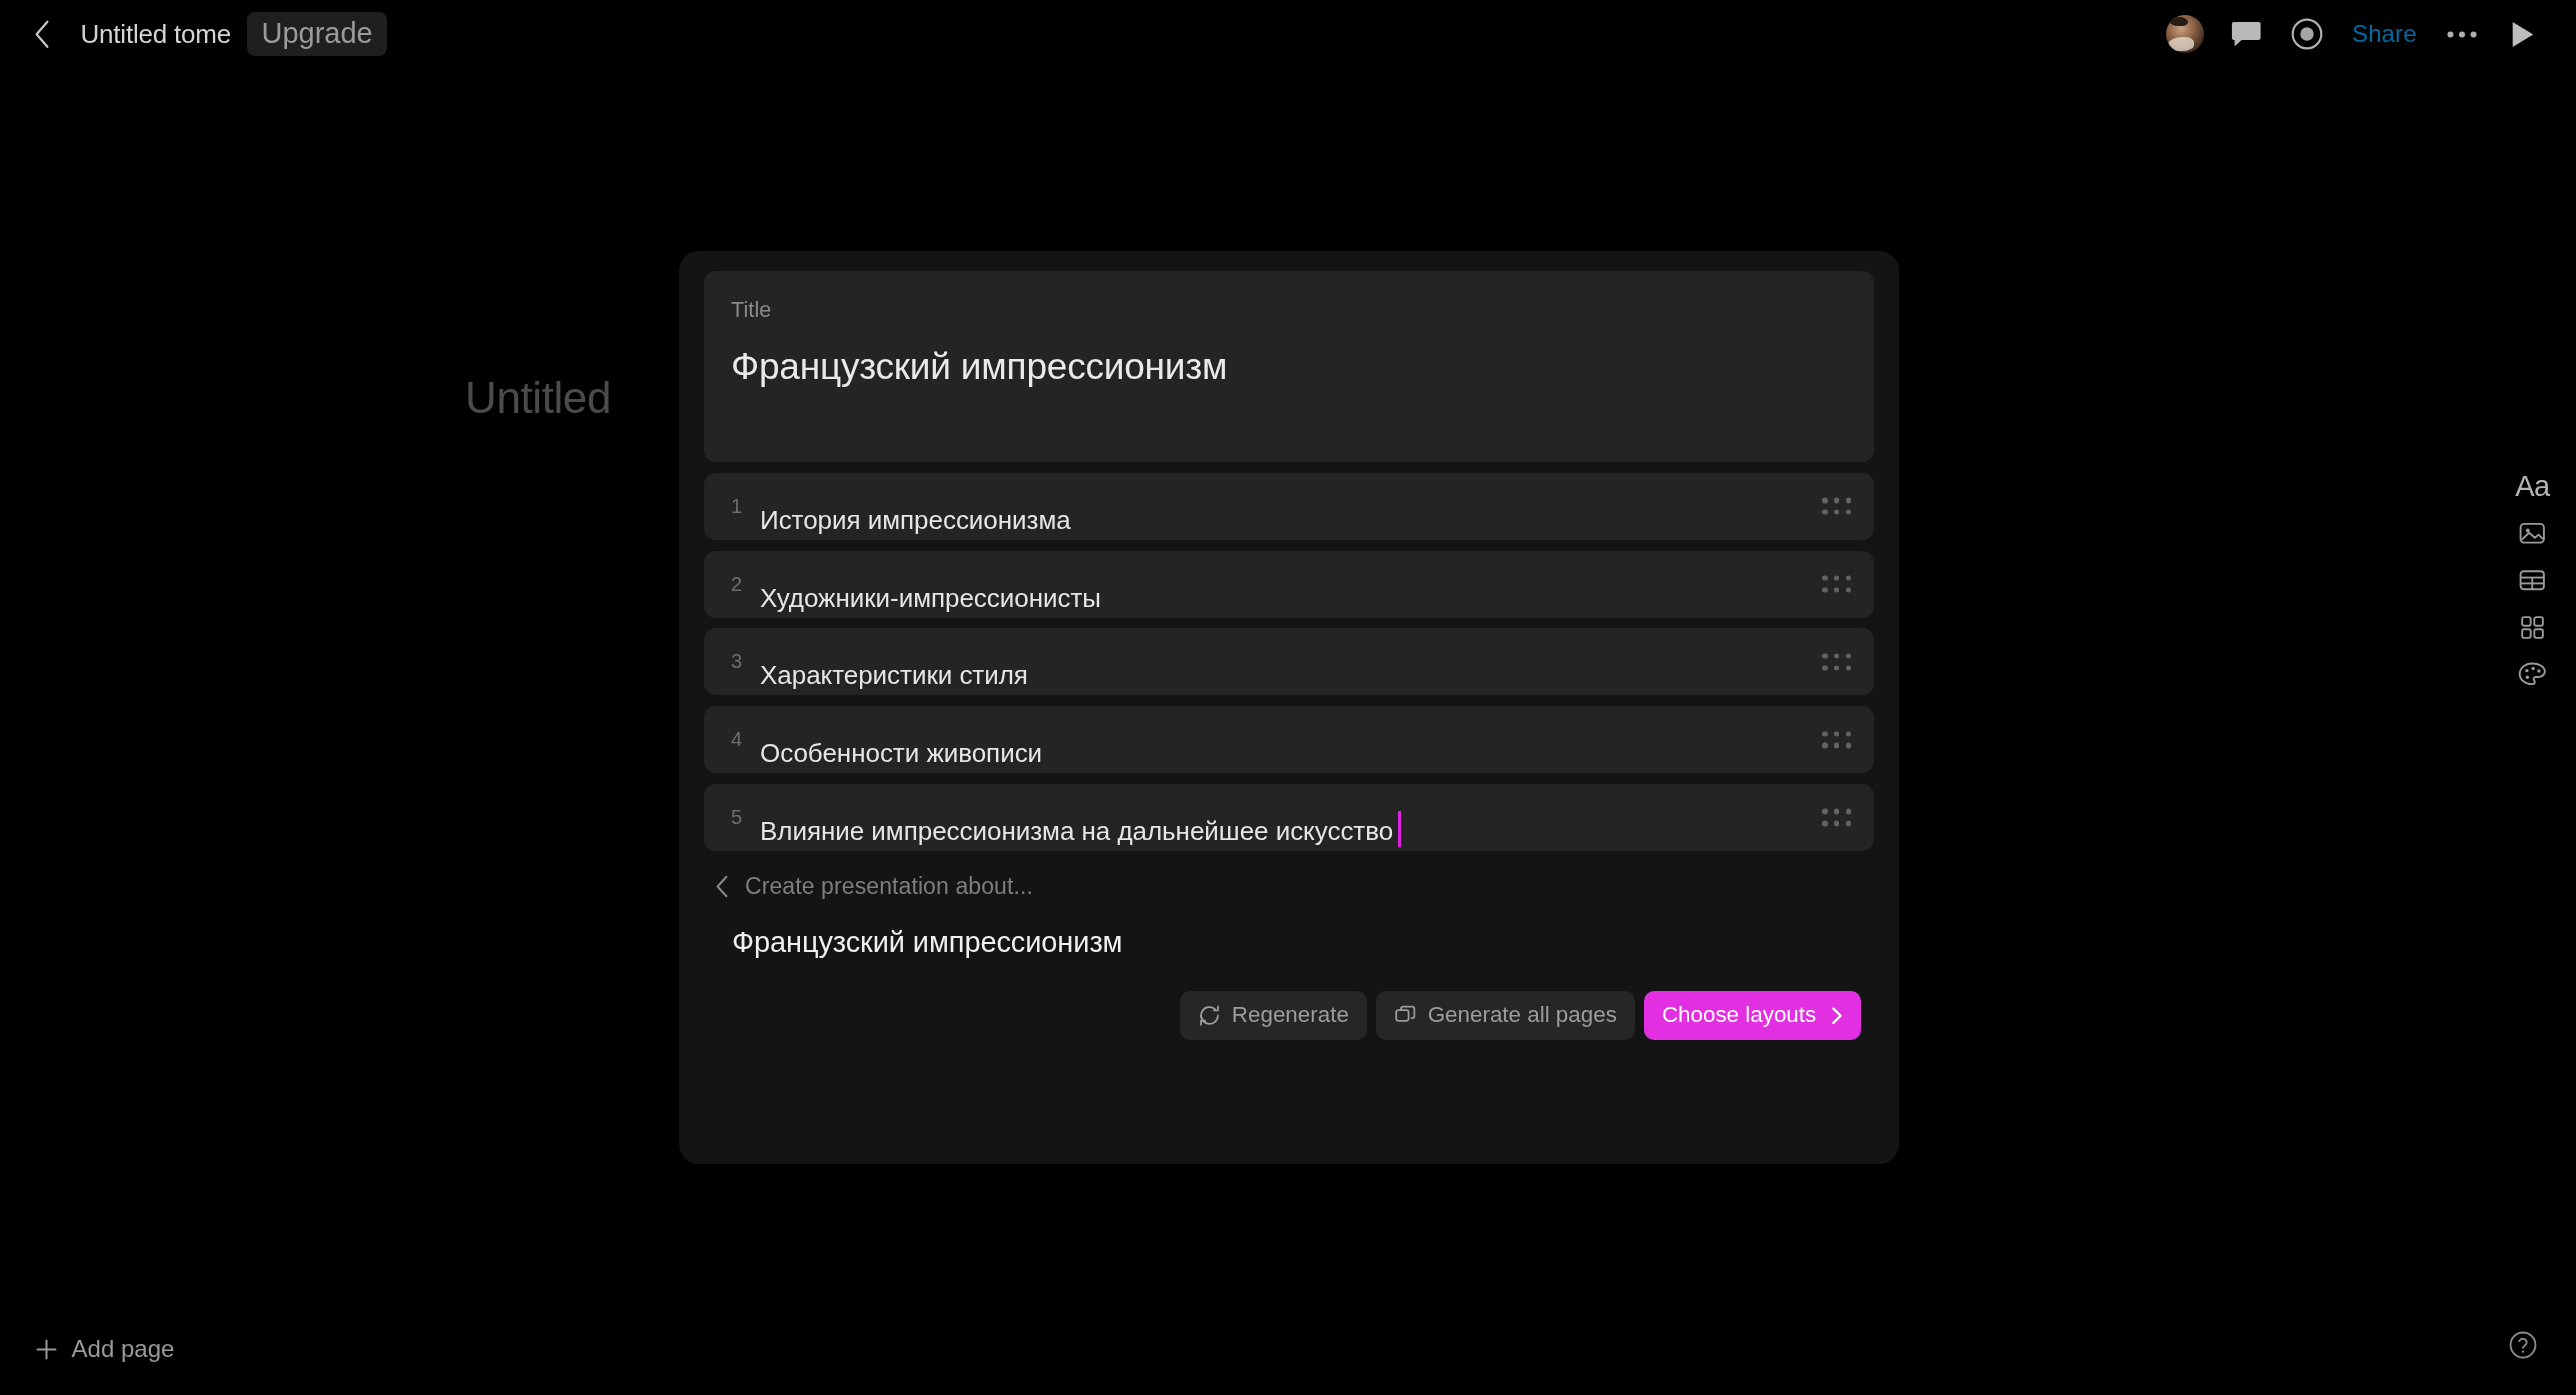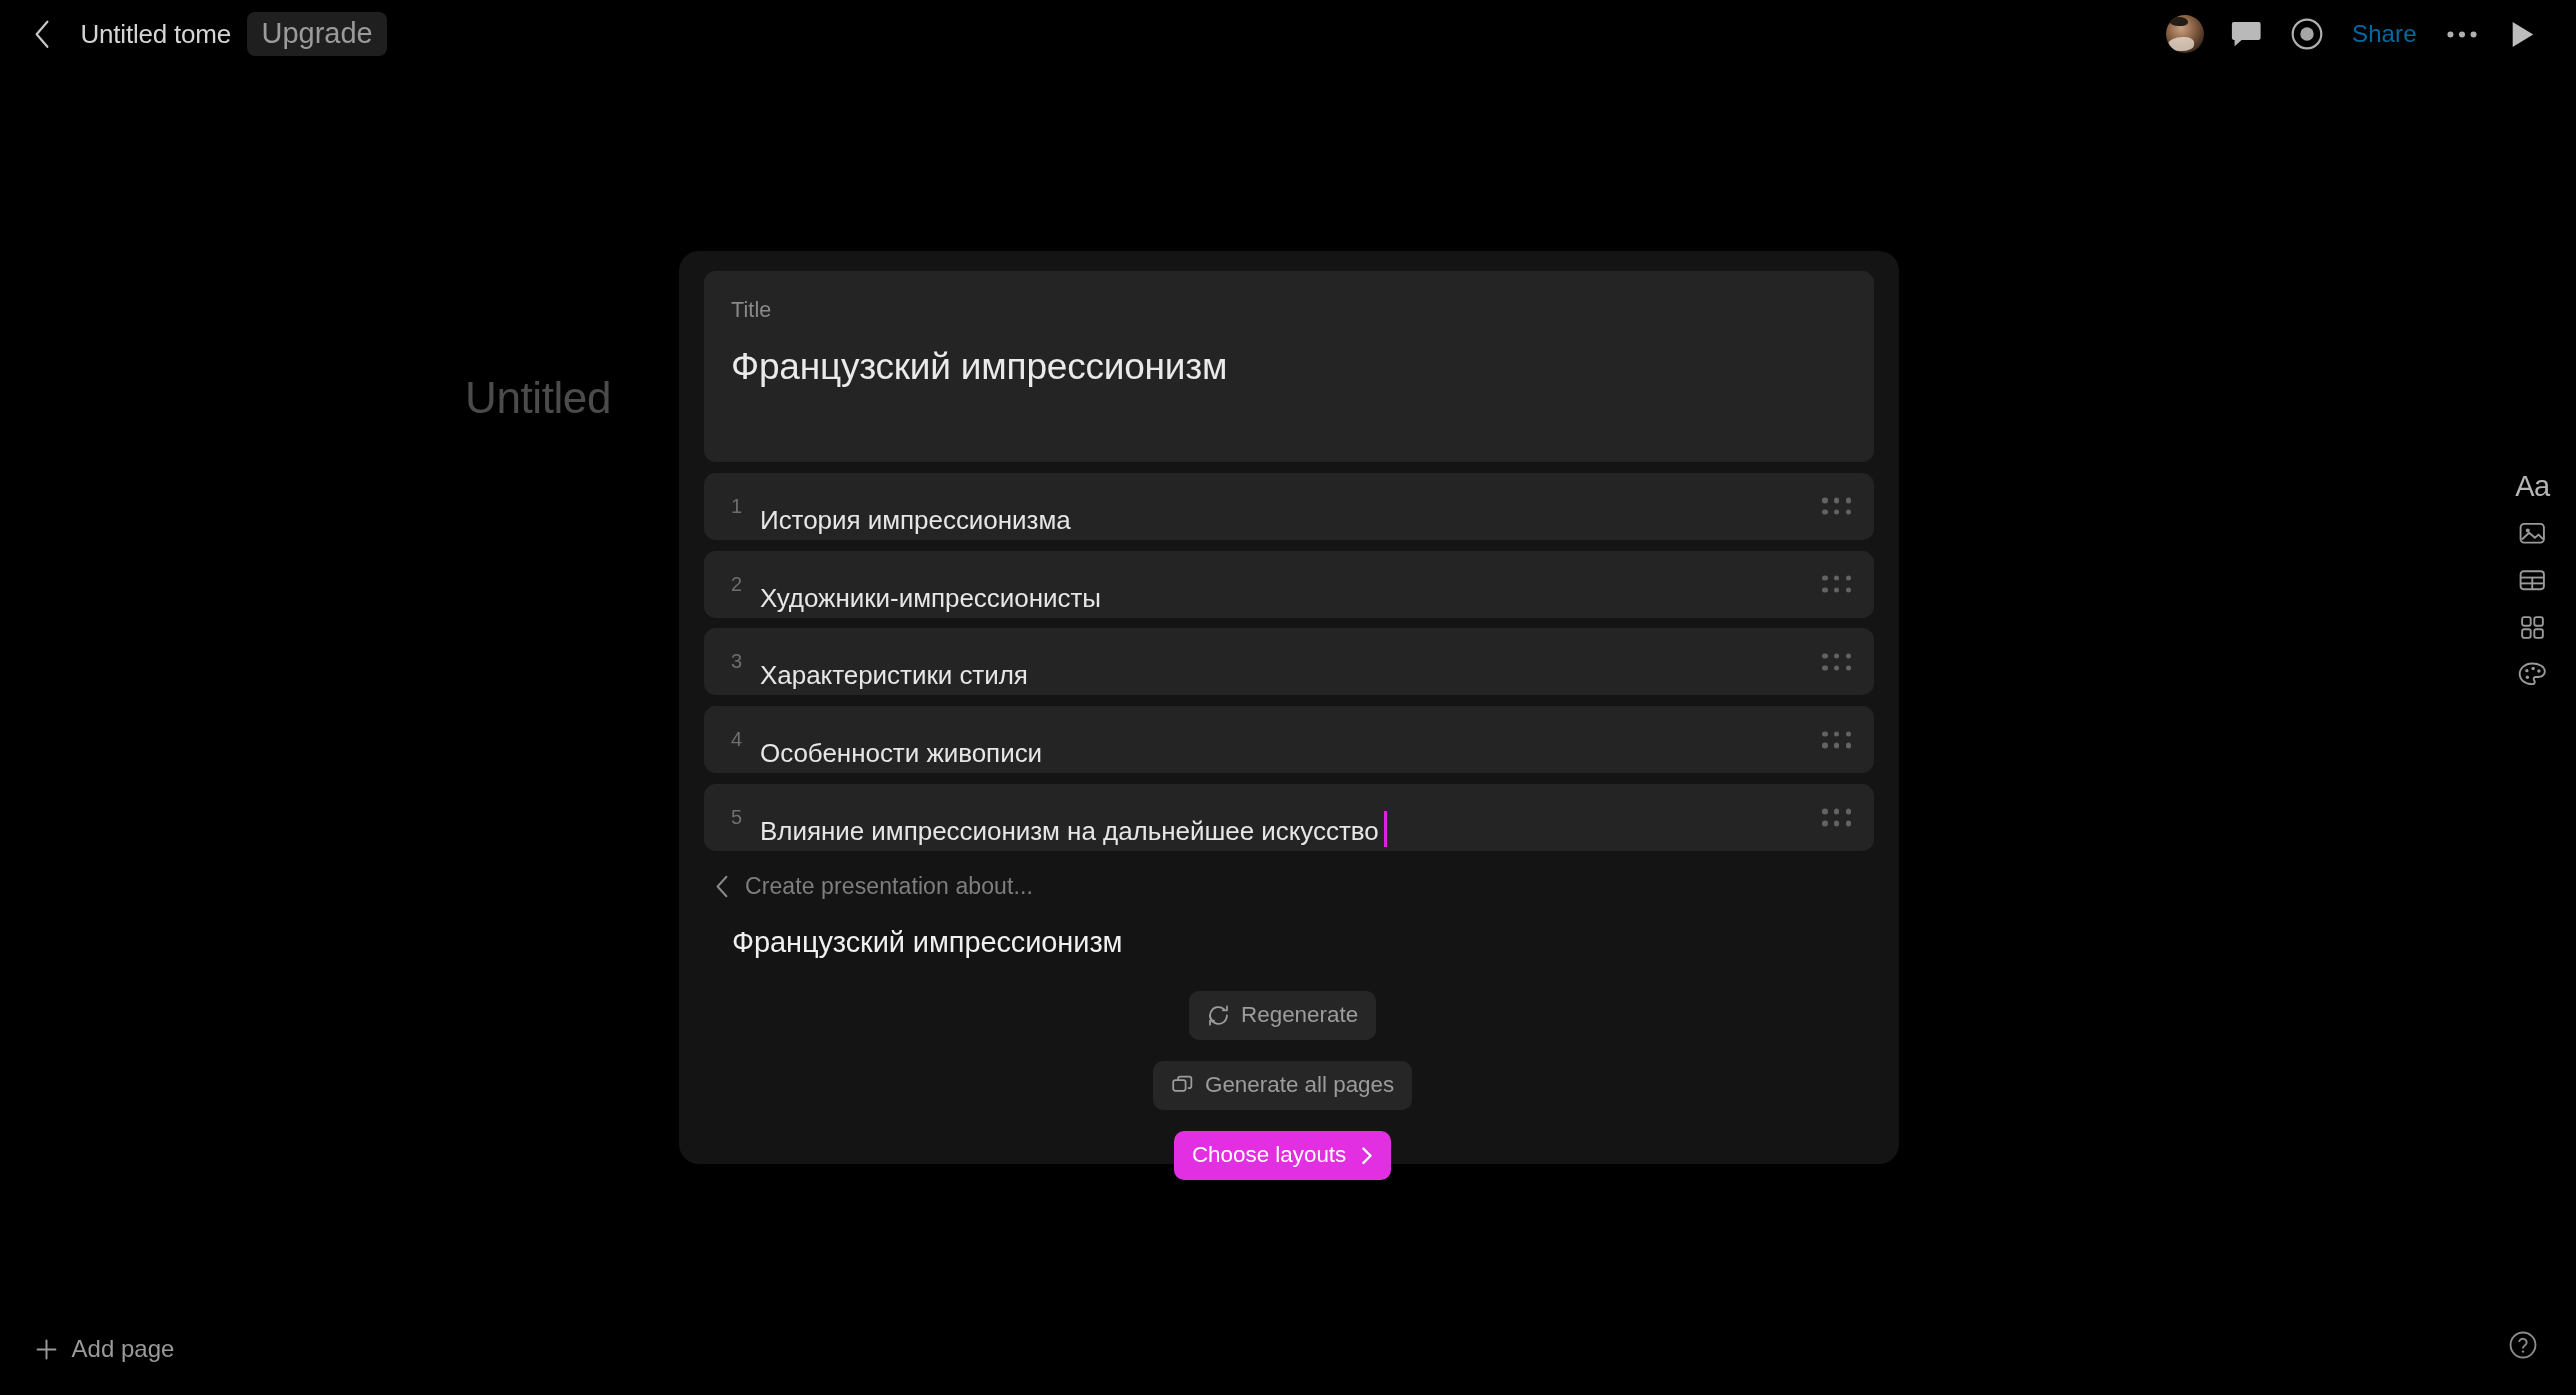--- a/index.html
+++ b/index.html
@@ -207,24 +207,23 @@
     margin-left: 28px;
     font-size: 29px;
     color: #f0f0f0;
     letter-spacing: -0.1px;
   }
 
   .actions {
     display: flex;
     align-items: center;
     justify-content: flex-end;
-    gap: 21px;
+    gap: 9px;
     margin-top: 32px;
     padding-right: 12.6px;
-    flex-direction: column;
   }
   .btn {
     display: flex;
     align-items: center;
     gap: 10.8px;
     border-radius: 10px;
     height: 49px;
     padding: 0 18px;
     font-size: 22.4px;
     cursor: pointer;
@@ -399,21 +398,21 @@
             <i></i>
             <i></i>
             <i></i>
             <i></i>
             <i></i>
         </div>
       </div>
 
       <div class="outline-row">
         <div class="row-num">5</div>
-        <div class="row-text has-caret">Влияние импрессионизм на дальнейшее искусство</div>
+        <div class="row-text has-caret">Влияние импрессионизма на дальнейшее искусство</div>
         <div class="drag-handle">
           <i></i>
             <i></i>
             <i></i>
             <i></i>
             <i></i>
             <i></i>
         </div>
       </div>
 

